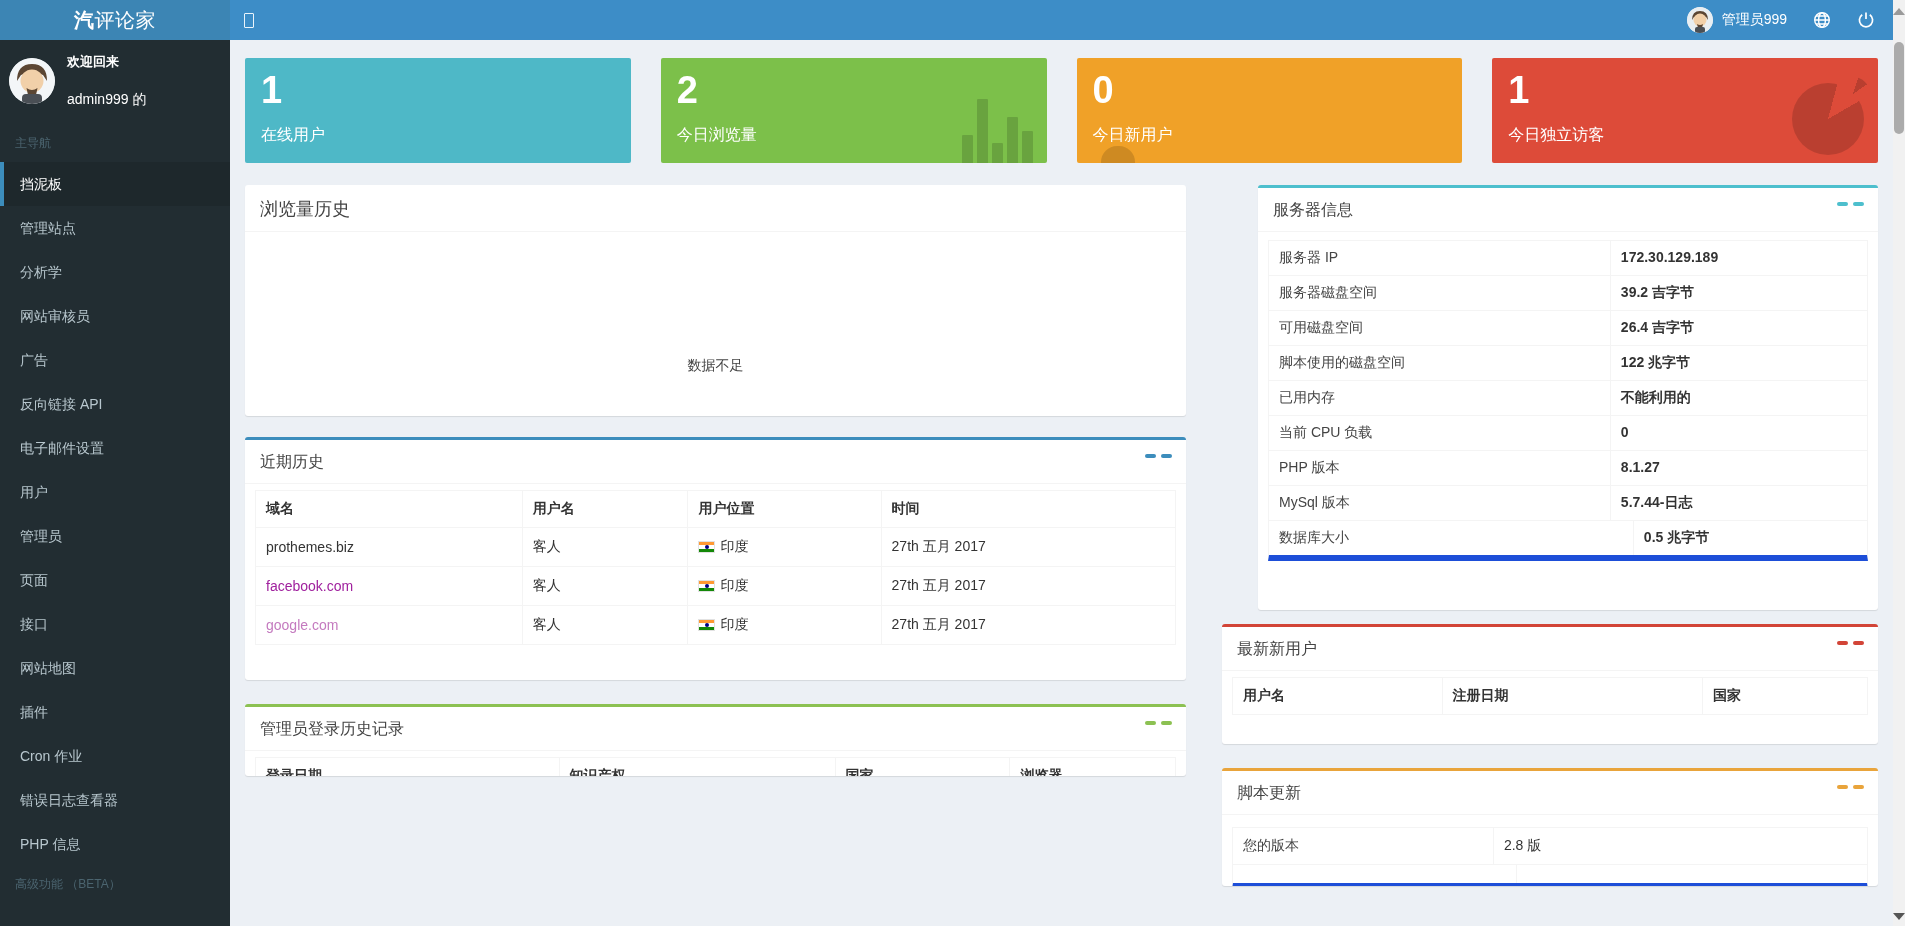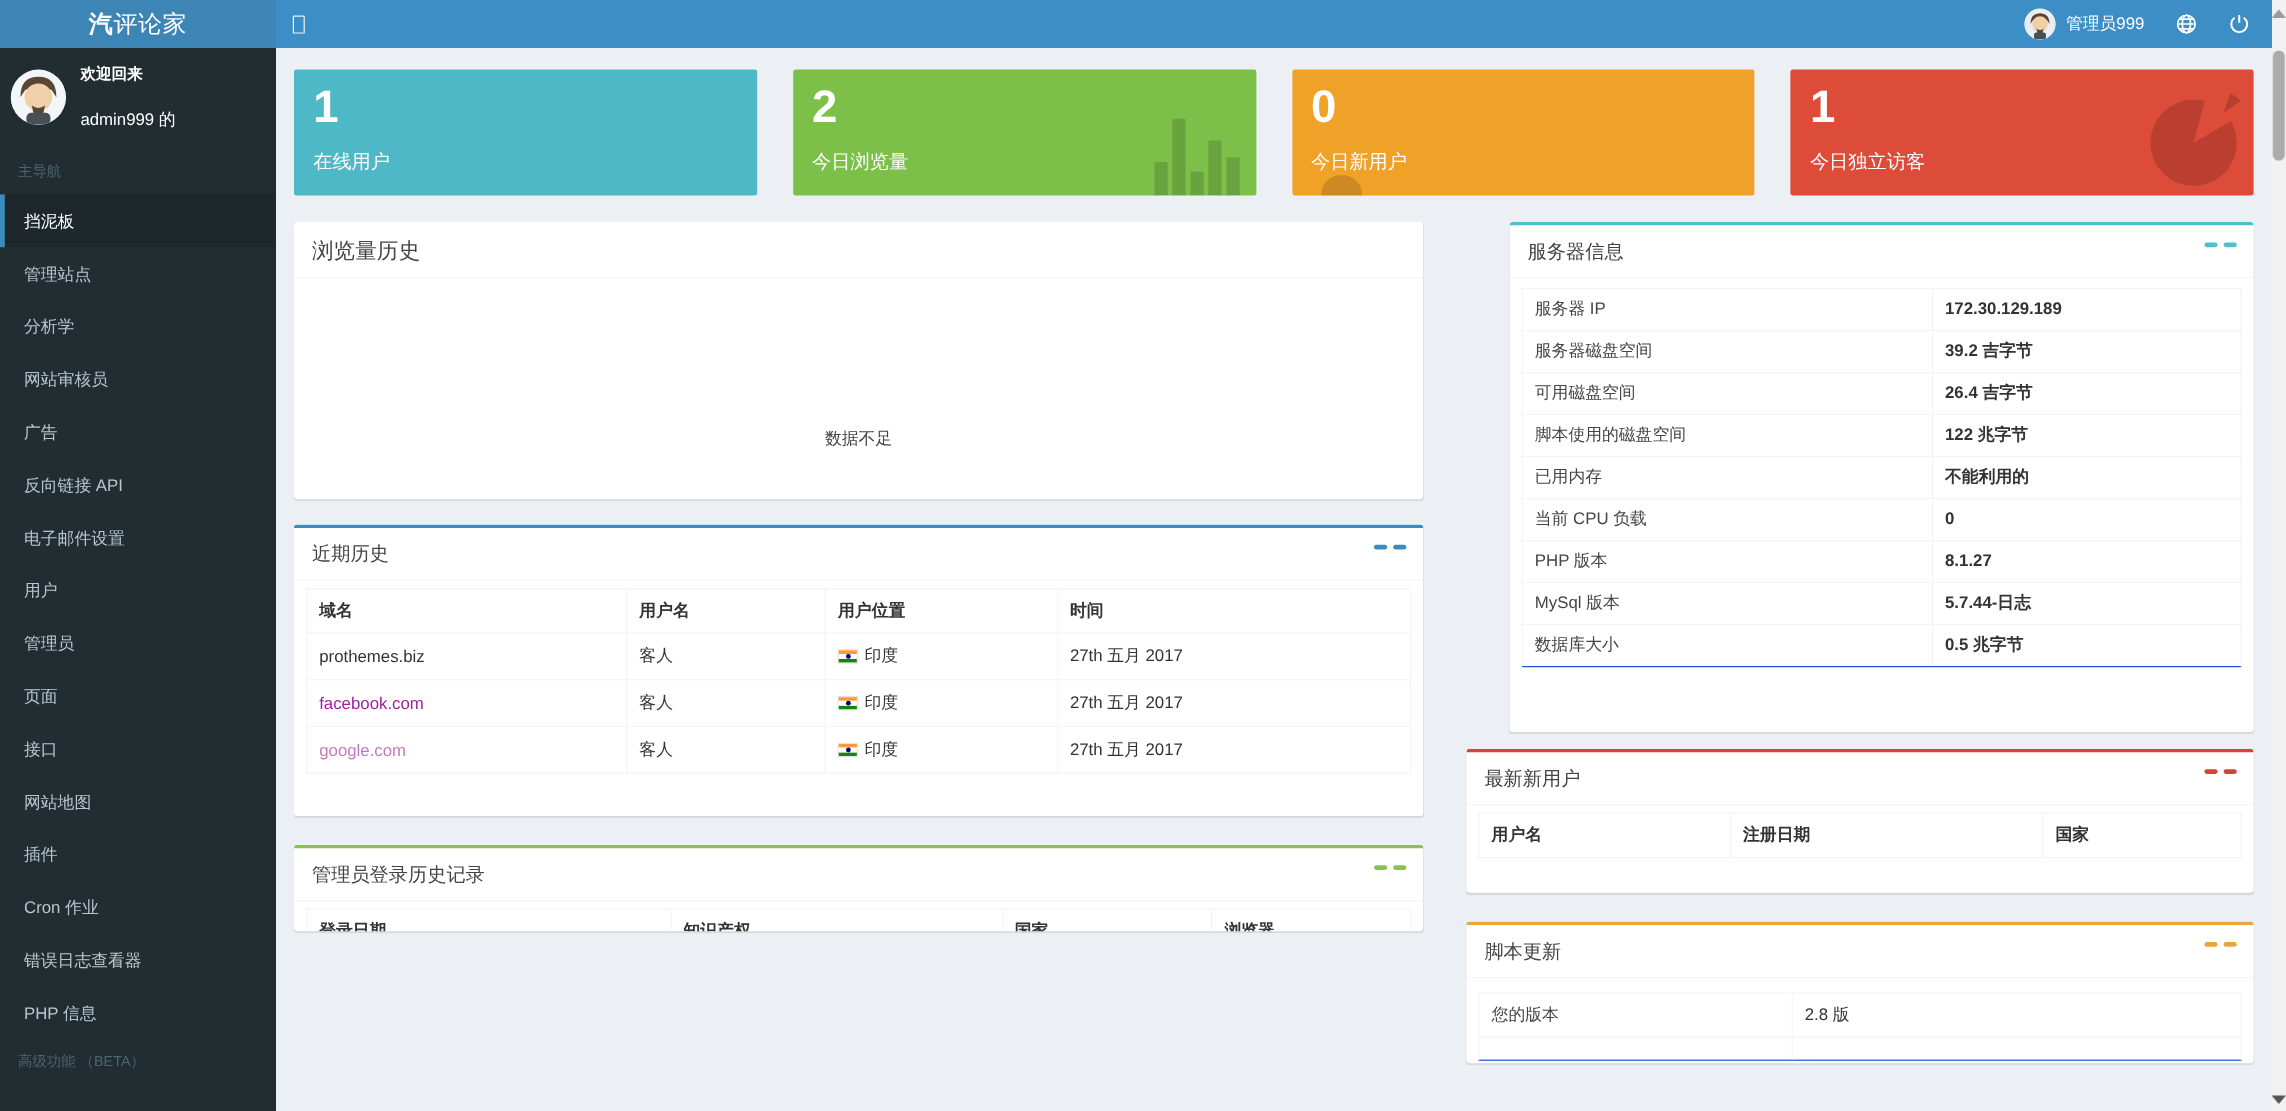--- a/index.html
+++ b/index.html
@@ -88,21 +88,21 @@
   .flag .f-top { background:#ff9933; }
   .flag .f-mid { background:#fff; position:relative; }
   .flag .f-mid::after { content:""; position:absolute; left:50%; top:50%; width:4px; height:4px;
     margin:-2px 0 0 -2px; border-radius:50%; background:#000080; }
   .flag .f-bot { background:#138808; }
   a.dom-link { text-decoration:none; }
 
   .server-panel { height:425px; }
   .kv-body { margin:8px 10px 0; }
   .kv-row { display:flex; border:1px solid #f4f4f4; border-bottom:none; font-size:14px; }
-  .kv-row:last-child { border-bottom:1px solid #1d4ed8; }
+  .kv-row:last-child { border-bottom:6px solid #1d4ed8;gap:23px; }
   .kv-row .k { width:57%; padding:9px 10px; color:#444; }
   .kv-row .v { flex:1; padding:9px 10px; border-left:1px solid #f4f4f4; font-weight:bold; color:#333; }
   .kv-36 .kv-row .k, .kv-36 .kv-row .v { padding:8px 10px; }
 
   .newest-panel { height:120px; margin-top:14px; }
   .script-panel { height:118px; margin-top:24px; }
   .script-panel .kv-body { margin-top:12px; }
   .script-panel .kv-row .k { width:41%; }
   .script-panel .kv-row .v { font-weight:normal; color:#333; }
 

